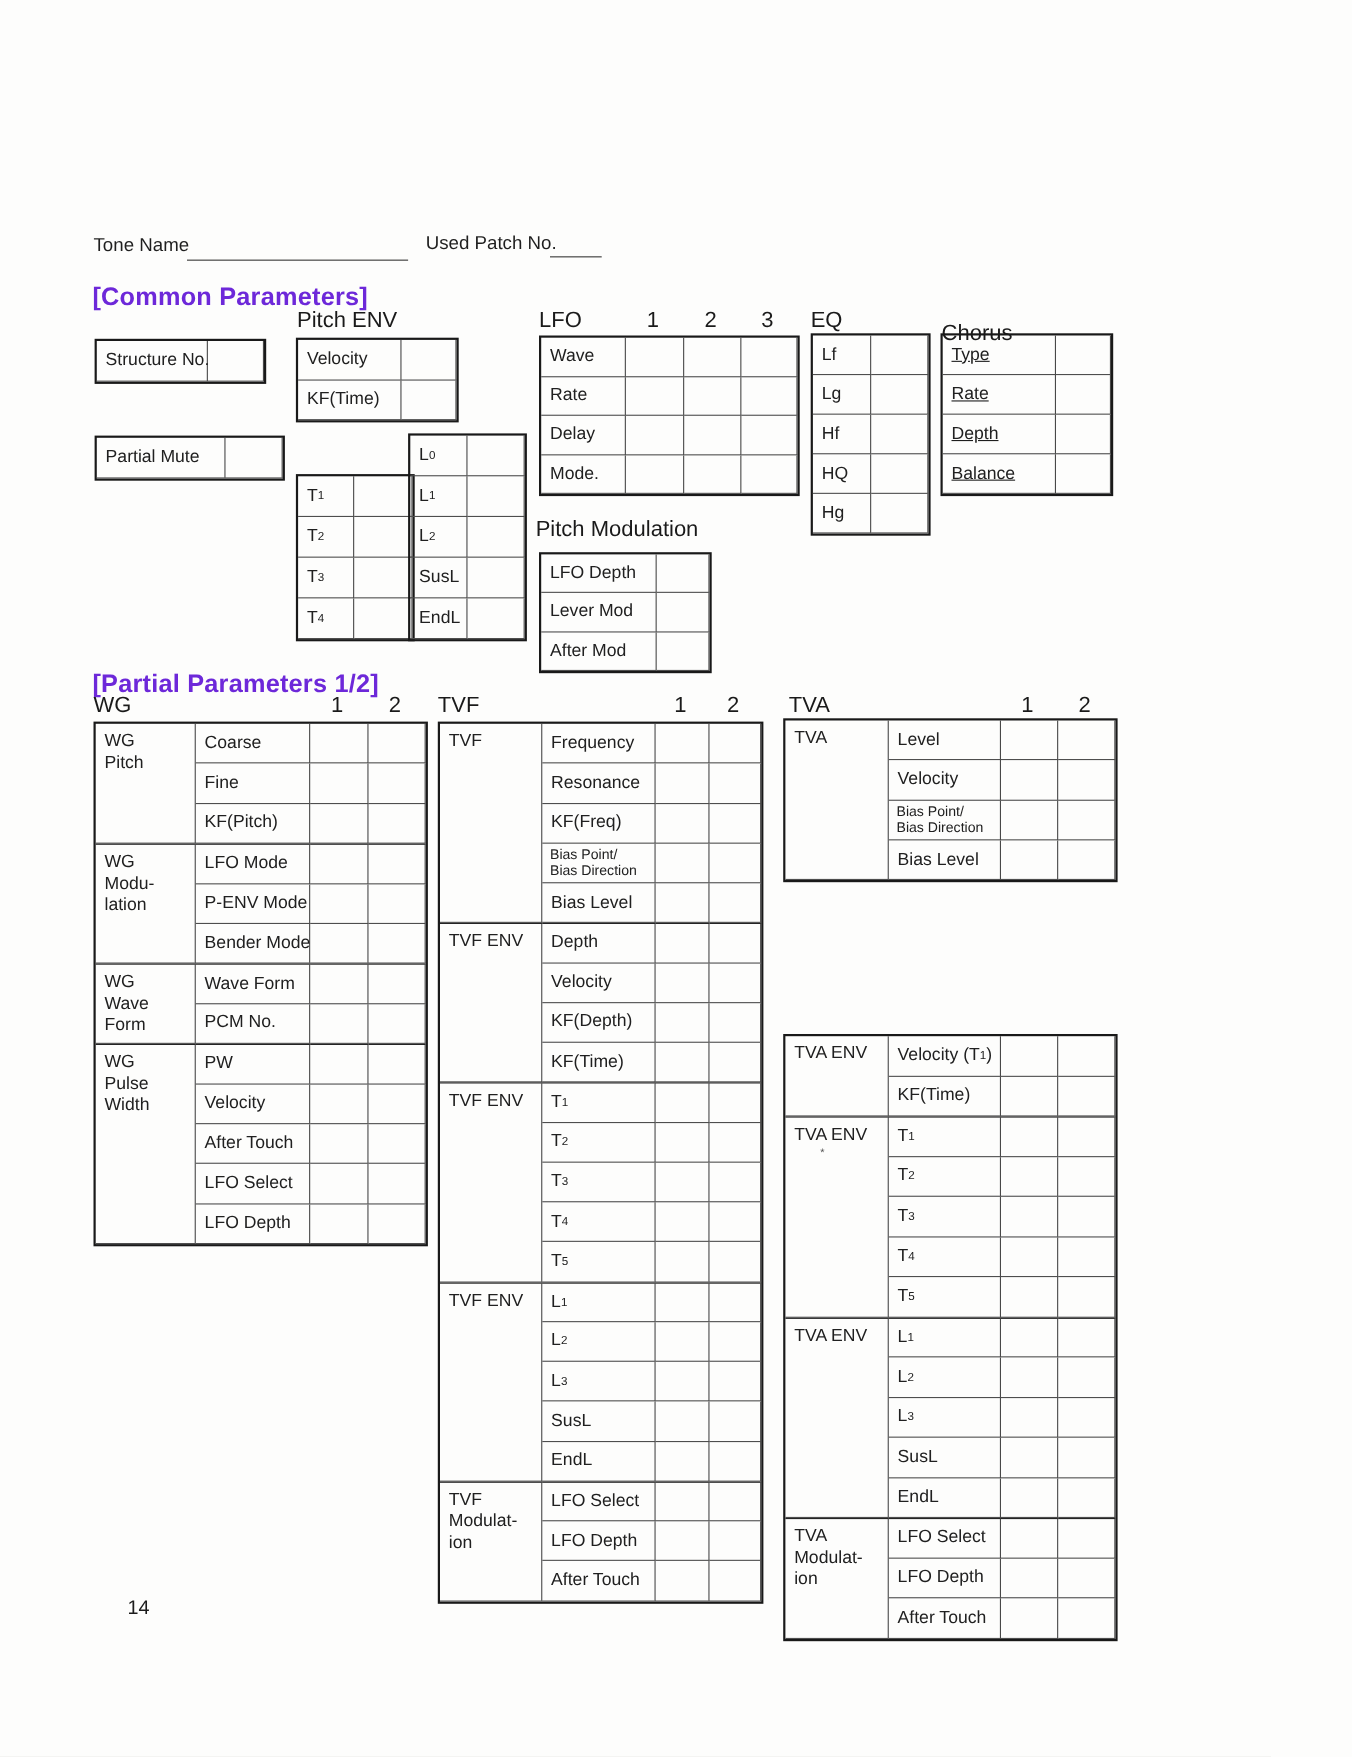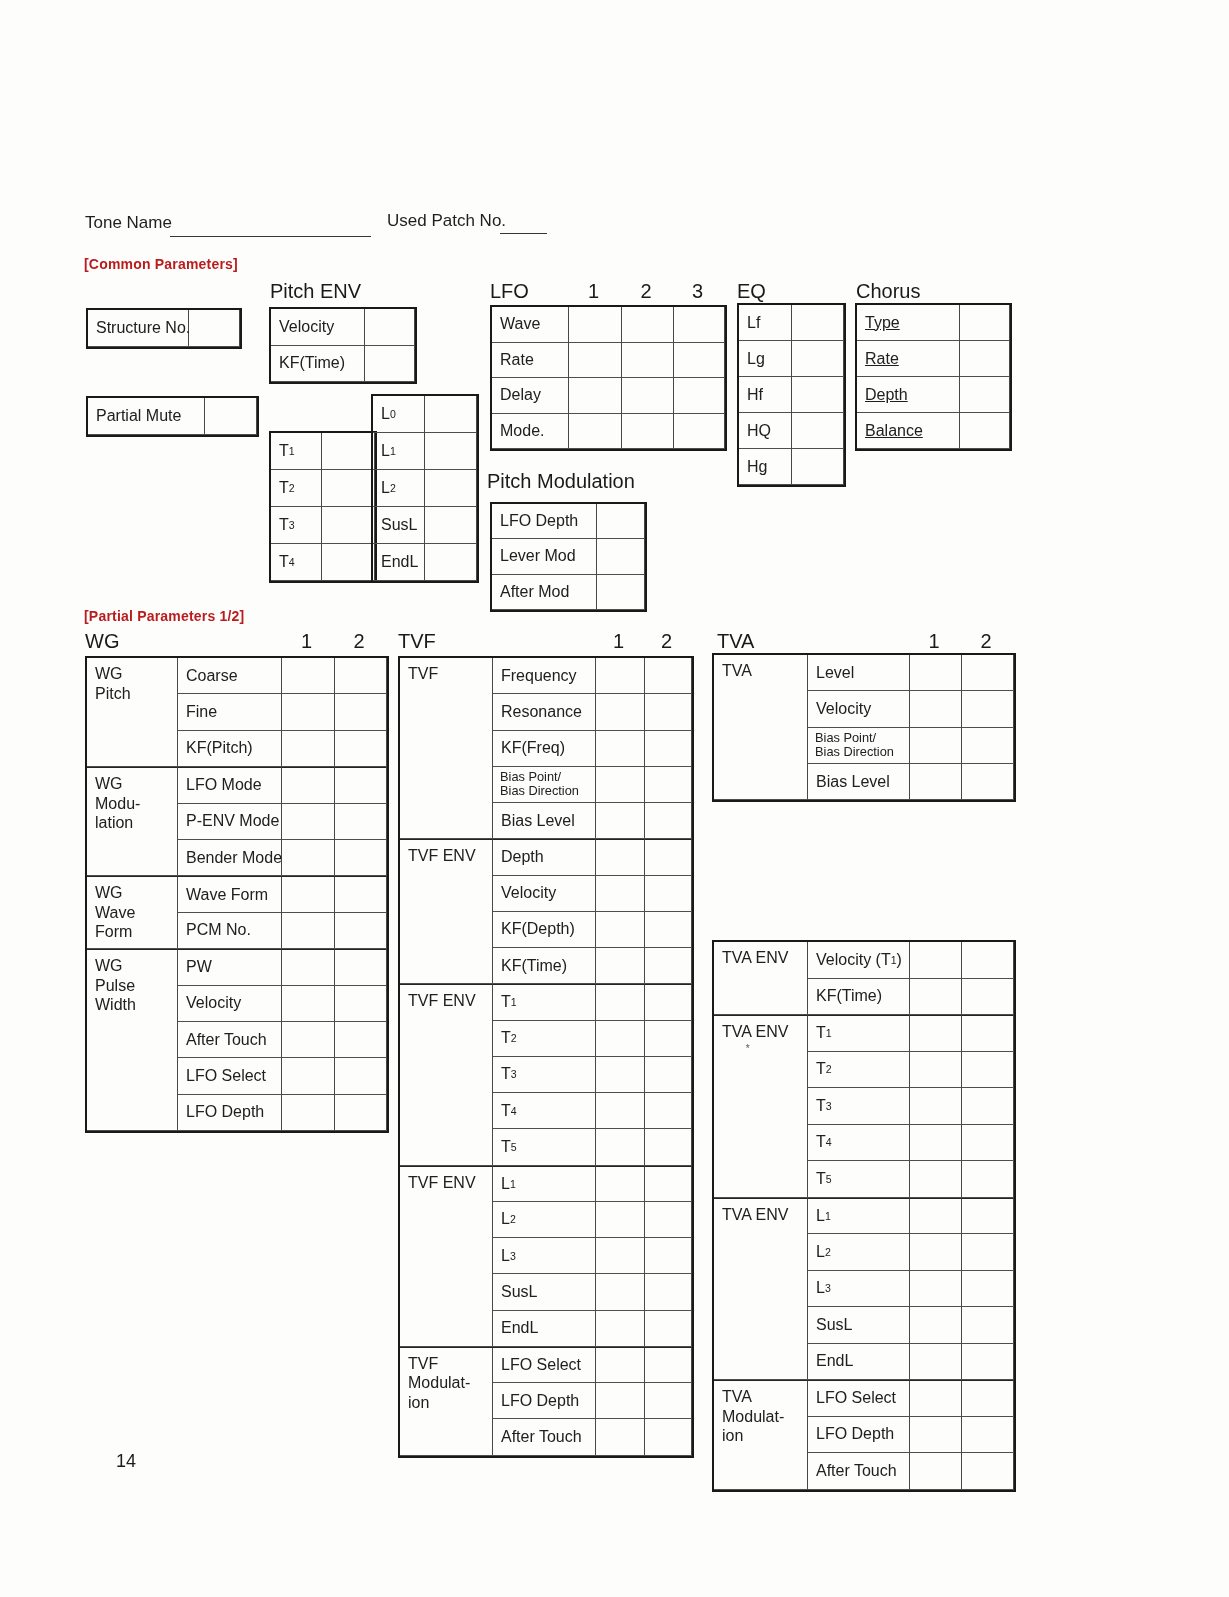--- a/index.html
+++ b/index.html
@@ -3,21 +3,21 @@
 <meta charset="utf-8">
 <style>
   html,body{margin:0;padding:0;background:#e8e8e6;}
   .page{
     position:relative;width:1229px;height:1597px;margin:0 auto;
     background:#fdfdfc;overflow:hidden;
     font-family:"Liberation Sans","DejaVu Sans",sans-serif;
     color:#1e1e1e;
   }
   .txt{position:absolute;font-size:17px;color:#1f1f1f;white-space:nowrap;}
-  .hdg{position:absolute;font-size:14px;font-weight:700;color:#b91c1c;white-space:nowrap;letter-spacing:.2px;}
+  .hdg{position:absolute;font-size:23px;font-weight:700;color:#6d28d9;white-space:nowrap;letter-spacing:.2px;}
   .ttl{position:absolute;font-size:20px;color:#1a1a1a;white-space:nowrap;}
   .ctr{text-align:center;}
   .uline{position:absolute;height:0;border-top:1.7px solid #353535;}
   .gtable{position:absolute;display:grid;border:2.4px solid #191919;}
   .cell{border-right:1.5px solid #484848;border-bottom:1.5px solid #4e4e4e;min-width:0;box-sizing:border-box;}
   .rlabel{display:flex;align-items:center;padding-left:8px;font-size:16px;color:#202020;white-space:nowrap;}
   .rlabel.multiline{font-size:12.8px;line-height:1.12;white-space:pre-line;padding-left:7px;}
   .glabel{padding:6px 2px 0 8px;font-size:16px;line-height:1.22;white-space:pre-line;color:#202020;}
   .gmark{font-size:10px;color:#555;text-align:center;width:62%;margin-top:1px;}
   .hrule{border-top:1.3px solid #242424;}
@@ -35,21 +35,21 @@
   <div class="uline" style="left:500px;top:233px;width:47px"></div>
 
   <div class="hdg" style="left:84px;top:256px">[Common Parameters]</div>
 
   <div class="ttl" style="left:270px;top:280px">Pitch ENV</div>
   <div class="ttl" style="left:490px;top:280px">LFO</div>
   <div class="ttl ctr" style="left:567px;top:280px;width:53px">1</div>
   <div class="ttl ctr" style="left:620px;top:280px;width:52px">2</div>
   <div class="ttl ctr" style="left:672px;top:280px;width:51px">3</div>
   <div class="ttl" style="left:737px;top:280px">EQ</div>
-  <div class="ttl" style="left:856px;top:280px">Chorus</div>
+  <div class="ttl" style="left:856px;top:292px">Chorus</div>
   <div class="ttl" style="left:487px;top:470px">Pitch Modulation</div>
 
   <div class="gtable" style="left: 86px; top: 308px; grid-template-columns: 101px 51px; grid-auto-rows: 36.5px;">
       <div class="cell rlabel">Structure No.</div>
       <div class="cell vcell"></div>
     </div>
   <div class="gtable" style="left: 86px; top: 396px; grid-template-columns: 117px 52px; grid-auto-rows: 36.5px;">
       <div class="cell rlabel">Partial Mute</div>
       <div class="cell vcell"></div>
     </div>

